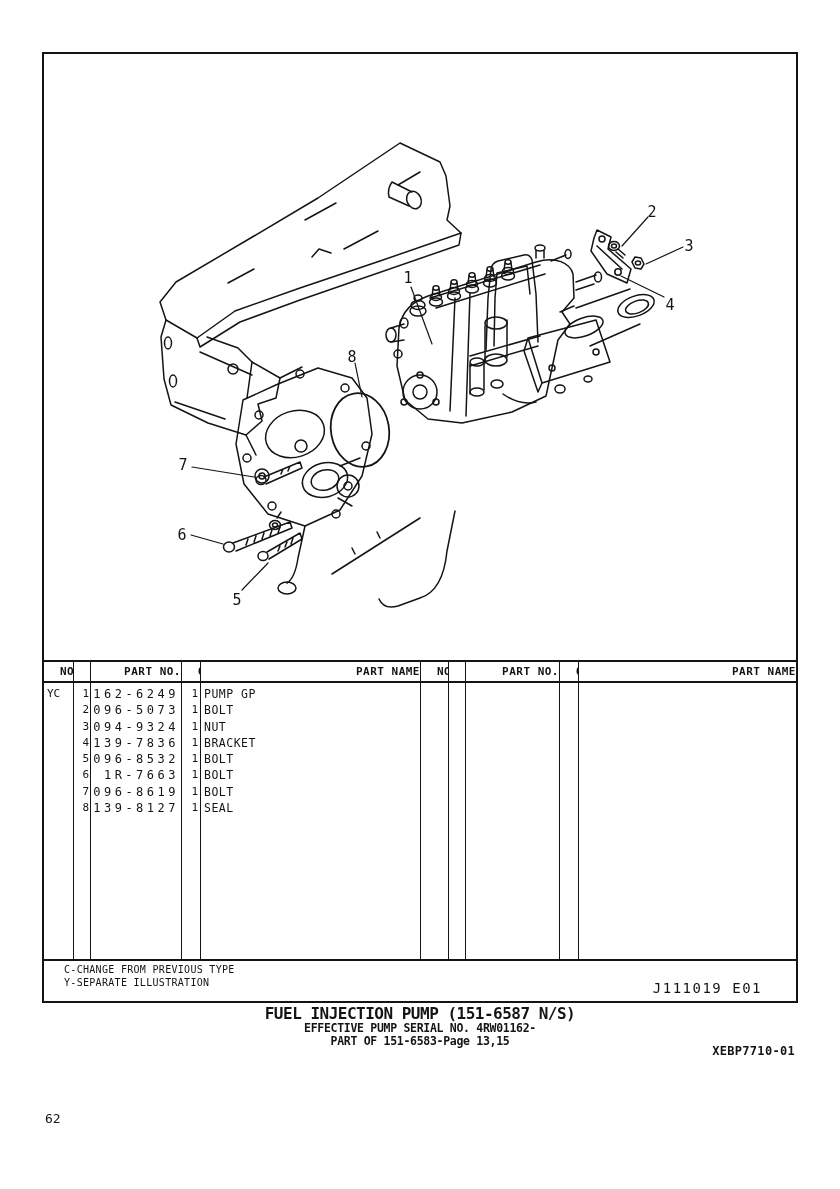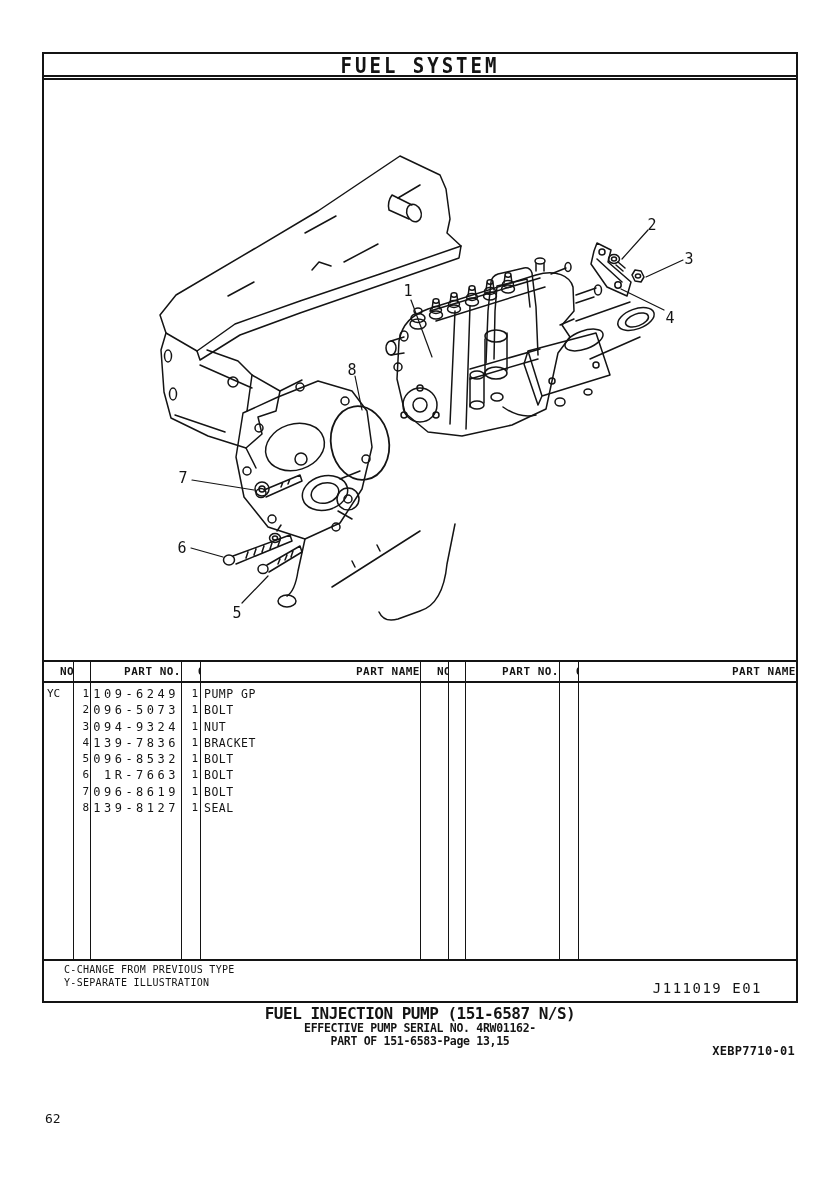--- a/index.html
+++ b/index.html
@@ -34,23 +34,20 @@
   .caption .cap-line.big{font-size:16px;line-height:16px;letter-spacing:-0.5px;}
   .page-number{position:absolute;left:45px;top:1091px;font-size:13px;margin-top:20px;}
   .publication-code{position:absolute;right:45px;top:1044px;font-size:12px;font-weight:700;letter-spacing:0.3px;}
 </style>
 </head>
 <body>
 
 <div class="page">
   <div class="sheet">
 
-    <div class="title-bar">
-      <span>FUEL SYSTEM</span>
-    </div>
 
     <div class="diagram">
       <svg viewBox="44 78 752 546" preserveAspectRatio="xMidYMid meet">
         <g stroke="#141414" fill="none" stroke-width="1.5" stroke-linecap="round" stroke-linejoin="round">
 
           <g>
             <path d="M400 137 L440 156 L446 170 L450 200 L447 214 L461 227 L380 255 L300 282 L235 305 L197 332 L166 314 L160 296 L176 276 L254 230 L318 192 Z"></path>
             <path d="M461 227 L459 239 L300 294 L240 316 L200 341 L197 332"></path>
             <path d="M392 176 L412 186 M389 191 L409 200 M392 176 Q387 183 389 191"></path>
             <ellipse cx="414" cy="194" rx="7" ry="9" transform="rotate(-24 414 194)"></ellipse>
@@ -237,21 +234,21 @@
           <div class="cell">1</div>
           <div class="cell">2</div>
           <div class="cell">3</div>
           <div class="cell">4</div>
           <div class="cell">5</div>
           <div class="cell">6</div>
           <div class="cell">7</div>
           <div class="cell">8</div>
         </div>
       <div class="tcol c-partno">
-          <div class="cell">109-6249</div>
+          <div class="cell">162-6249</div>
           <div class="cell">096-5073</div>
           <div class="cell">094-9324</div>
           <div class="cell">139-7836</div>
           <div class="cell">096-8532</div>
           <div class="cell">1R-7663</div>
           <div class="cell">096-8619</div>
           <div class="cell">139-8127</div>
         </div>
       <div class="tcol c-qty">
           <div class="cell">1</div>

